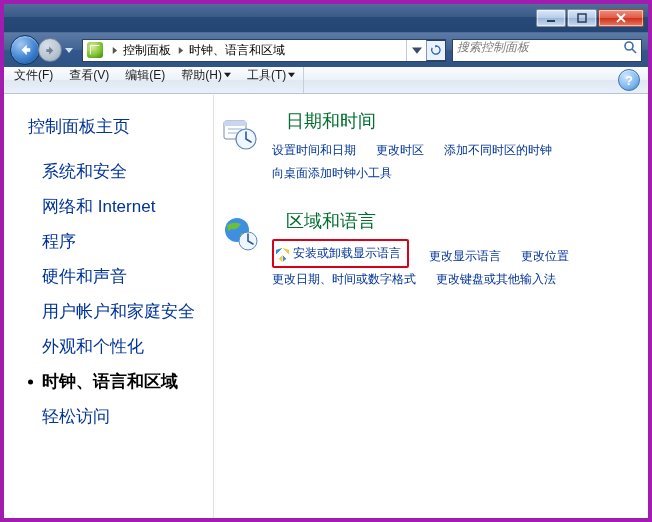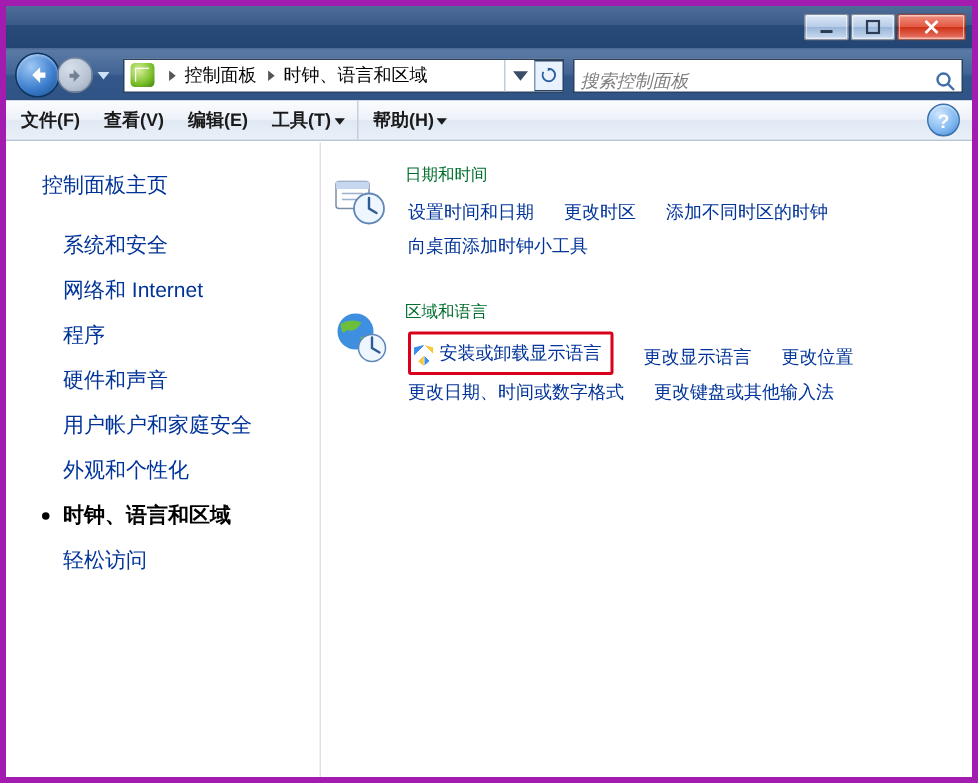--- a/index.html
+++ b/index.html
@@ -88,61 +88,61 @@
     margin-left: auto; display: flex; align-items: center;
   }
   .addr-dd, .addr-refresh {
     width: 20px; height: 21px; border-left: 1px solid #c1cbe0;
     display: flex; align-items: center; justify-content: center;
   }
   .addr-dd svg, .addr-refresh svg { width: 10px; height: 10px; fill: #3a4d67; }
   .addr-refresh { background:#e9f2fd; border:1px solid #2b4261; border-left:1px solid #8198b8; margin-right:-1px;}
 
   .searchbox {
-    width: 260px; height: 23px; background: #fff; border: 1px solid #2b4261;
-    display: flex; align-items: flex-end; padding: 0 4px;
+    width: 190px; height: 23px; background: #fff; border: 1px solid #2b4261;
+    display: flex; align-items: flex-start; padding: 0 4px;
   }
   .searchbox input {
     flex: 1; border: none; outline: none;
     font-size: 12px; color: #333; font-style: italic;
     background: transparent;
   }
   .searchbox input::placeholder { color: #7d7d7d; font-style: italic; }
   .search-icon { width: 14px; height: 14px; }
   .search-icon svg { width: 14px; height: 14px; fill: none; stroke: #3d6ea8; stroke-width: 1.6; }
 
   
   .menubar {
     height: 27px;
     background: linear-gradient(to bottom, #fbfcfe, #edf2f9 48%, #e0e8f3 52%, #e9f0f8);
     border-bottom: 1px solid #b7c5d8;
     display: flex; align-items: center;
     font-size: 12px; padding: 0 2px;
     gap: 0; color: #1a1a1a;
   }
-  .menu-item { padding: 0 8px; height: 100%; display: flex; align-items: center; gap: 2px; font-weight: bold; }
+  .menu-item { padding: 0 8px; height: 100%; display: flex; gap: 2px; }
   .menu-item.sep { border-right: 1px solid #c4cfde; padding-right: 8px; margin-right: 2px; }
   .menu-dd svg { width: 7px; height: 7px; fill: #1a1a1a; }
   .menu-help {
     margin-left: auto; width: 22px; height: 22px; border-radius: 50%;
     background: radial-gradient(circle at 35% 30%, #cfe6ff, #7fb7f0 60%, #3e82cc);
     display: flex; align-items: center; justify-content: center;
     color: #fff; font-weight: bold; font-size: 13px;
     border: 1px solid #3b72ad;
     box-shadow: inset 0 1px 1px rgba(255,255,255,.6);
     margin-right: 6px;
   }
 
   
   .body { flex: 1; display: flex; min-height: 0; background: #fff; border-top: 1px solid #fff; }
   .sidebar {
     width: 210px;
     border-right: 1px solid #e1e1e1;
     padding: 20px 12px 12px 24px;
-    font-size: 14px;
+    font-size: 17px;
   }
   .sidebar .home {
     color: #003399; margin-bottom: 16px; display: block;
   }
   .sidebar ul { list-style: none; }
   .sidebar li {
     padding: 6px 0 6px 14px; position: relative; color: #003399;
   }
   .sidebar li.cur {
     color: #000; font-weight: 700;
@@ -152,21 +152,21 @@
     width: 5px; height: 5px; border-radius: 50%; background: #000; transform: translateY(-50%);
   }
 
   .content {
     flex: 1; padding: 14px 20px 14px 6px; font-size: 12px; overflow: auto;
   }
   .section { display: flex; gap: 10px; margin-bottom: 24px; }
   .section .icon-col { width: 40px; display: flex; justify-content: center; padding-top: 6px;}
   .section .body-col { flex: 1; }
   .section h2 {
-    color: #006e2e; font-size: 11px; font-weight: 400; margin-bottom: 6px;
+    color: #006e2e; font-size: 18px; font-weight: 400; margin-bottom: 6px; margin-left: 16px;
   }
   .link-row { display: flex; flex-wrap: wrap; gap: 0 20px; padding-left: 2px; }
   .link-row .link { color: #003399; padding: 3px 0; display: inline-flex; align-items: flex-end; gap: 4px;}
   .shield {
     width: 13px; height: 14px; display: inline-block; position: relative;
     background:
       linear-gradient(135deg,#3d8ee8 50%, transparent 50%) top left/50% 50% no-repeat,
       linear-gradient(45deg, transparent 50%, #f6c83b 50%) top right/50% 50% no-repeat,
       linear-gradient(45deg, #3d8ee8 50%, transparent 50%) bottom right/50% 50% no-repeat,
       linear-gradient(135deg, transparent 50%, #f6c83b 50%) bottom left/50% 50% no-repeat;
@@ -264,28 +264,28 @@
   <div class="menubar">
     <div class="menu-item">
         <span>文件(F)</span>
       </div>
     <div class="menu-item">
         <span>查看(V)</span>
       </div>
     <div class="menu-item">
         <span>编辑(E)</span>
       </div>
-    <div class="menu-item sep">
-        <span>工具(T)</span>
+    <div class="menu-item">
+        <span>帮助(H)</span>
         <span class="menu-dd"><svg viewBox="0 0 8 8">
             <path d="M0 2 L8 2 L4 7 Z"></path>
           </svg></span>
       </div>
-    <div class="menu-item">
-        <span>帮助(H)</span>
+    <div class="menu-item sep">
+        <span>工具(T)</span>
         <span class="menu-dd"><svg viewBox="0 0 8 8">
             <path d="M0 2 L8 2 L4 7 Z"></path>
           </svg></span>
       </div>
     <div class="menu-help">?</div>
   </div>
 
   <div class="body">
     <div class="sidebar">
       <a class="home">控制面板主页</a>

